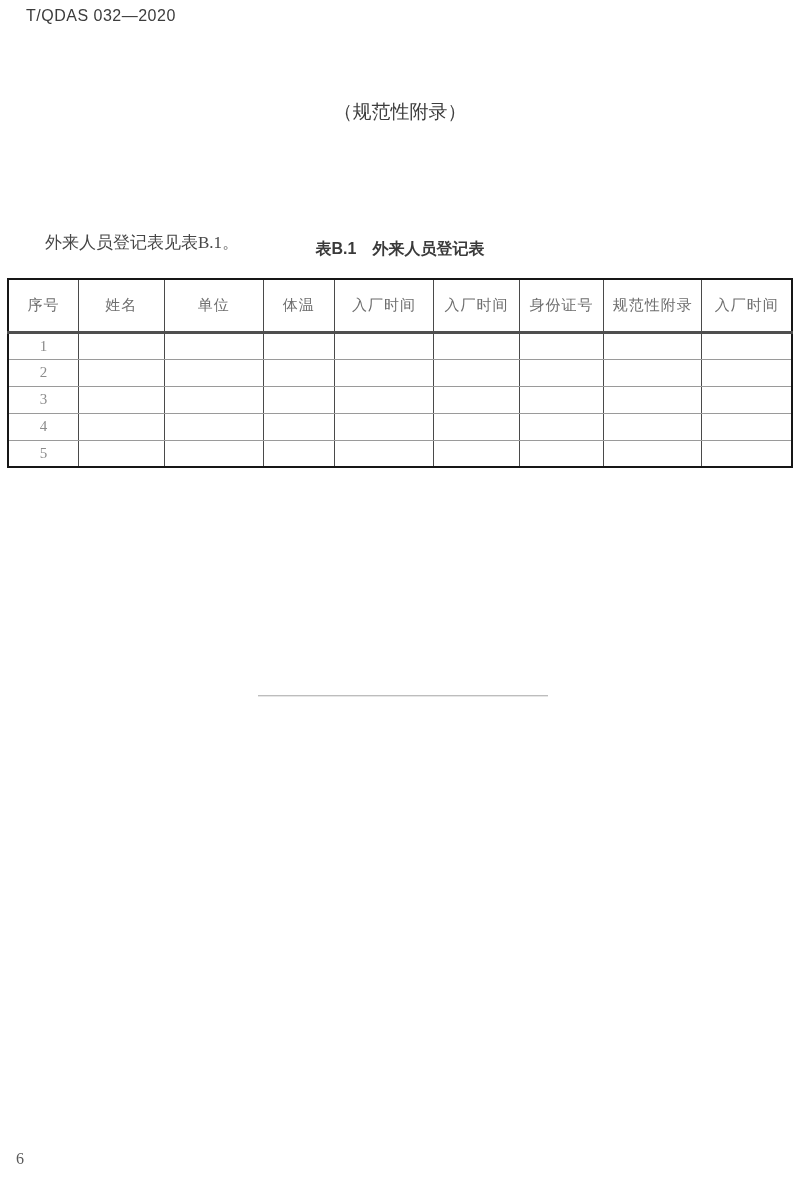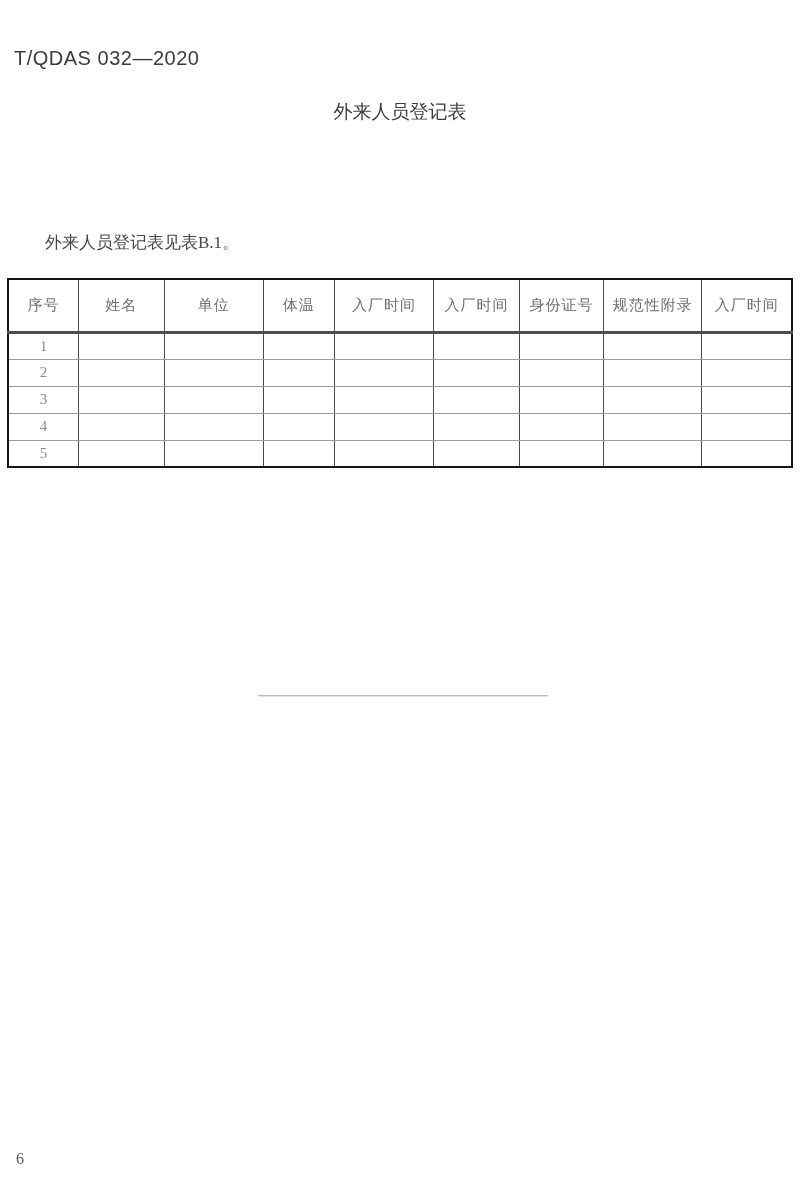--- a/index.html
+++ b/index.html
@@ -8,28 +8,27 @@
     position: relative;
     width: 800px;
     height: 1182px;
     background: #ffffff;
     overflow: hidden;
     font-family: "Liberation Serif", serif;
     color: #3f3f3f;
   }
   .header-code {
     position: absolute;
-    left: 14px;
+    left: 26px;
     top: 7px;
     font-family: "Liberation Sans", sans-serif;
-    font-size: 20px;
+    font-size: 16px;
     letter-spacing: 0.5px;
     color: #3c3c3c;
     font-weight: 400;
-    margin-top: 40px;
   }
   .appendix-title {
     position: absolute;
     left: 0;
     top: 98px;
     width: 100%;
     text-align: center;
     font-family: "Liberation Sans", sans-serif;
     font-size: 19px;
     line-height: 27px;
@@ -106,25 +105,26 @@
   }
 </style>
 </head>
 <body>
 
 <div class="page">
 
   <div class="header-code">T/QDAS 032—2020</div>
 
   <div class="appendix-title">
-    <span class="t-line">外来人员登记表</span>
+    <span class="t-line">（规范性附录）</span>
   </div>
 
   <div class="intro-paragraph">外来人员登记表见表B.1。</div>
 
+  <div class="table-caption">表B.1　外来人员登记表</div>
 
   <table class="reg-table">
     <colgroup>
       <col style="width:9.0%">
       <col style="width:10.9%">
       <col style="width:12.7%">
       <col style="width:9.0%">
       <col style="width:12.7%">
       <col style="width:10.9%">
       <col style="width:10.8%">

